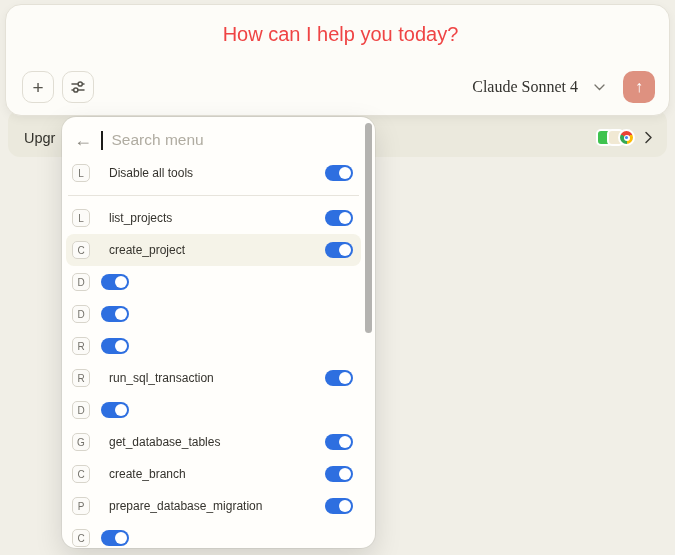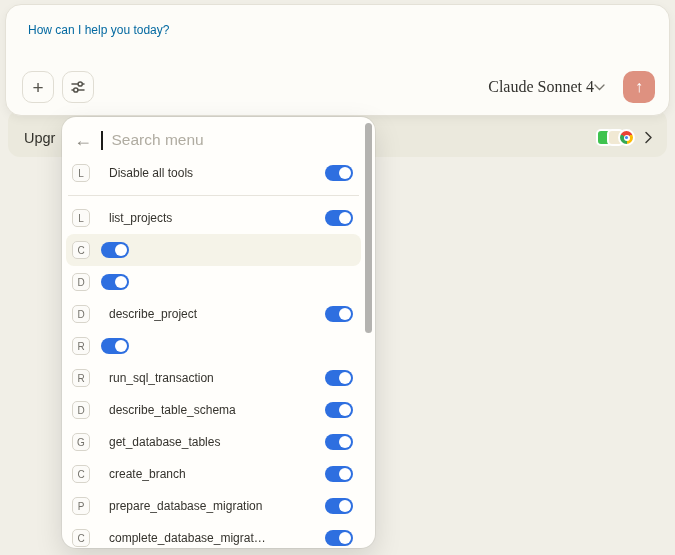--- a/index.html
+++ b/index.html
@@ -9,33 +9,33 @@
     background:#f1efe7; font-family:"Liberation Sans", sans-serif;
   }
 
   
   .composer {
     position:absolute; left:5px; top:4px; width:665px; height:112px;
     background:#fdfcf8; border:1px solid #e4e1d7; border-radius:16px;
     box-shadow:0 3px 10px rgba(0,0,0,0.05); z-index:2;
     padding:18px 16px 14px 22px;
   }
-  .composer-placeholder { font-size:12px; color:#0369a1; }
+  .composer-placeholder { font-size:20px; color:#ef4444;text-align:center; }
   .composer-bottom {
     position:absolute; left:16px; right:14px; bottom:12px;
     display:flex; align-items:center; gap:8px;
   }
   .icon-btn {
     width:32px; height:32px; border:1px solid #e0ddd3; border-radius:10px;
     background:#fdfcf8; display:flex; align-items:center; justify-content:center;
     color:#5f5d55; cursor:pointer;
   }
   .plus-glyph { font-size:19px; line-height:1; color:#55534c; }
   .model-selector {
-    margin-left:auto; display:flex; align-items:center; gap:0;
+    margin-left:auto; display:flex; align-items:center; gap:16px;
     font-family:"Liberation Serif", serif; font-size:16px; color:#33322e; cursor:pointer;
   }
   .send-btn {
     width:32px; height:32px; border:none; border-radius:10px; background:#de9180;
     color:#fff; display:flex; align-items:center; justify-content:center;
     font-size:16px; margin-left:10px; cursor:pointer;
   }
 
   
   .banner {
@@ -165,35 +165,35 @@
   <div class="menu-item">
     <span class="key-badge">L</span>
     <span class="item-label">list_projects</span>
     <span class="toggle" style="background: rgb(46, 111, 224);">
             <span class="knob"></span>
           </span>
   </div>
 
   <div class="menu-item highlighted">
     <span class="key-badge">C</span>
+    <span class="item-label">create_project</span>
     <span class="toggle" style="background: rgb(46, 111, 224);">
             <span class="knob"></span>
           </span>
   </div>
 
   <div class="menu-item">
     <span class="key-badge">D</span>
     <span class="toggle" style="background: rgb(46, 111, 224);">
             <span class="knob"></span>
           </span>
   </div>
 
   <div class="menu-item">
     <span class="key-badge">D</span>
-    <span class="item-label">describe_project</span>
     <span class="toggle" style="background: rgb(46, 111, 224);">
             <span class="knob"></span>
           </span>
   </div>
 
   <div class="menu-item">
     <span class="key-badge">R</span>
     <span class="toggle" style="background: rgb(46, 111, 224);">
             <span class="knob"></span>
           </span>
@@ -202,21 +202,20 @@
   <div class="menu-item">
     <span class="key-badge">R</span>
     <span class="item-label">run_sql_transaction</span>
     <span class="toggle" style="background: rgb(46, 111, 224);">
             <span class="knob"></span>
           </span>
   </div>
 
   <div class="menu-item">
     <span class="key-badge">D</span>
-    <span class="item-label">describe_table_schema</span>
     <span class="toggle" style="background: rgb(46, 111, 224);">
             <span class="knob"></span>
           </span>
   </div>
 
   <div class="menu-item">
     <span class="key-badge">G</span>
     <span class="item-label">get_database_tables</span>
     <span class="toggle" style="background: rgb(46, 111, 224);">
             <span class="knob"></span>
@@ -234,21 +233,20 @@
   <div class="menu-item">
     <span class="key-badge">P</span>
     <span class="item-label">prepare_database_migration</span>
     <span class="toggle" style="background: rgb(46, 111, 224);">
             <span class="knob"></span>
           </span>
   </div>
 
   <div class="menu-item">
     <span class="key-badge">C</span>
-    <span class="item-label">complete_database_migrat…</span>
     <span class="toggle" style="background: rgb(46, 111, 224);">
             <span class="knob"></span>
           </span>
   </div>
 </div>
 
     <div class="scrollbar-thumb"></div>
   </div>
 
 </div>

